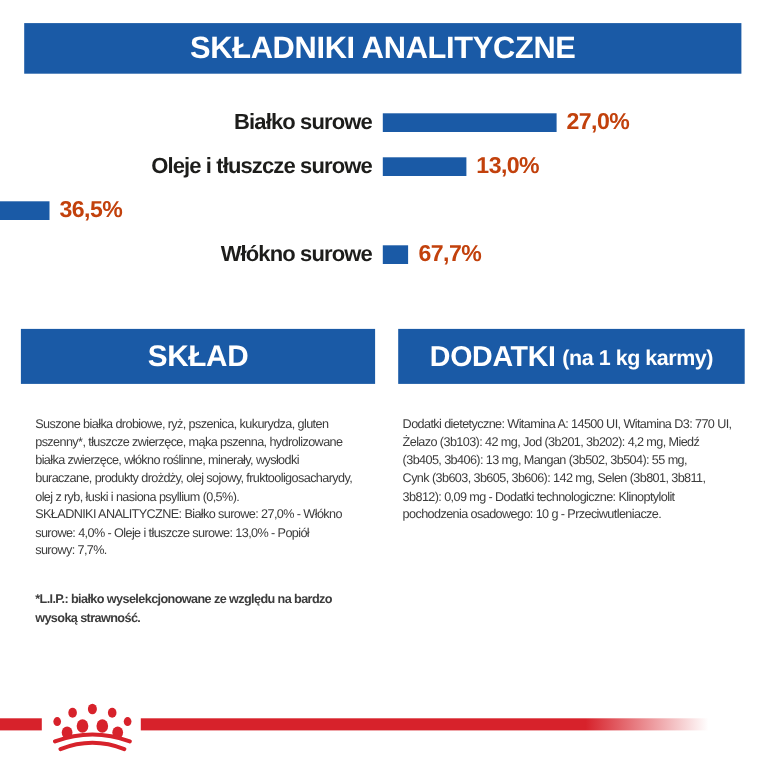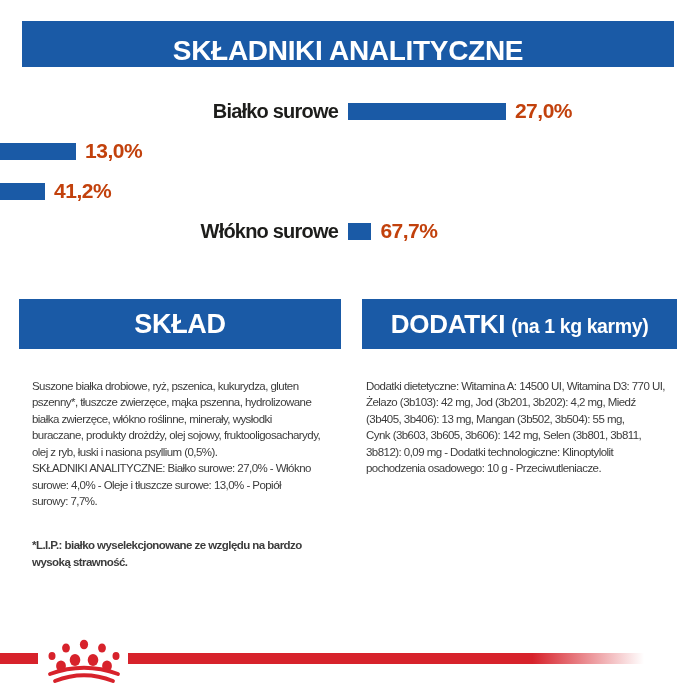--- a/index.html
+++ b/index.html
@@ -3,21 +3,21 @@
 <meta charset="utf-8">
 <style>
   html,body{margin:0;padding:0;}
   body{
     width:700px;height:700px;background:#ffffff;position:relative;
     font-family:"Liberation Sans", sans-serif;overflow:hidden;
   }
   
   .banner{
     position:absolute;left:22px;top:21px;width:652px;height:46px;
-    background:#1a5aa6;display:flex;align-items:flex-end;justify-content:center;
+    background:#1a5aa6;display:flex;align-items:center;justify-content:center;
   }
   .banner span{
     color:#ffffff;font-size:28px;font-weight:bold;letter-spacing:-0.3px;
   }
   
   .chart{position:absolute;left:0;top:91px;width:700px;}
   .bar-row{height:40px;display:flex;align-items:center;}
   .bar-label{
     width:338px;text-align:right;padding-right:10px;flex:none;
     font-size:20px;font-weight:bold;color:#1d1d1b;letter-spacing:-0.8px;
@@ -59,26 +59,27 @@
   <span>SKŁADNIKI ANALITYCZNE</span>
 </div>
 
 <div class="chart">
     <div class="bar-row">
       <div class="bar-label">Białko surowe</div>
       <div class="bar" style="width: 157.95px; background: rgb(26, 90, 166);"></div>
       <div class="bar-value">27,0%</div>
     </div>
     <div class="bar-row">
+      <div class="bar-label">Oleje i tłuszcze surowe</div>
       <div class="bar" style="width: 76.05px; background: rgb(26, 90, 166);"></div>
       <div class="bar-value">13,0%</div>
     </div>
     <div class="bar-row">
       <div class="bar" style="width: 45.045px; background: rgb(26, 90, 166);"></div>
-      <div class="bar-value">41,2%</div>
+      <div class="bar-value">36,5%</div>
     </div>
     <div class="bar-row">
       <div class="bar-label">Włókno surowe</div>
       <div class="bar" style="width: 23.4px; background: rgb(26, 90, 166);"></div>
       <div class="bar-value">67,7%</div>
     </div>
   </div>
 
 <div class="hdr hdr-left">
   <span class="hdr-main">SKŁAD</span>

